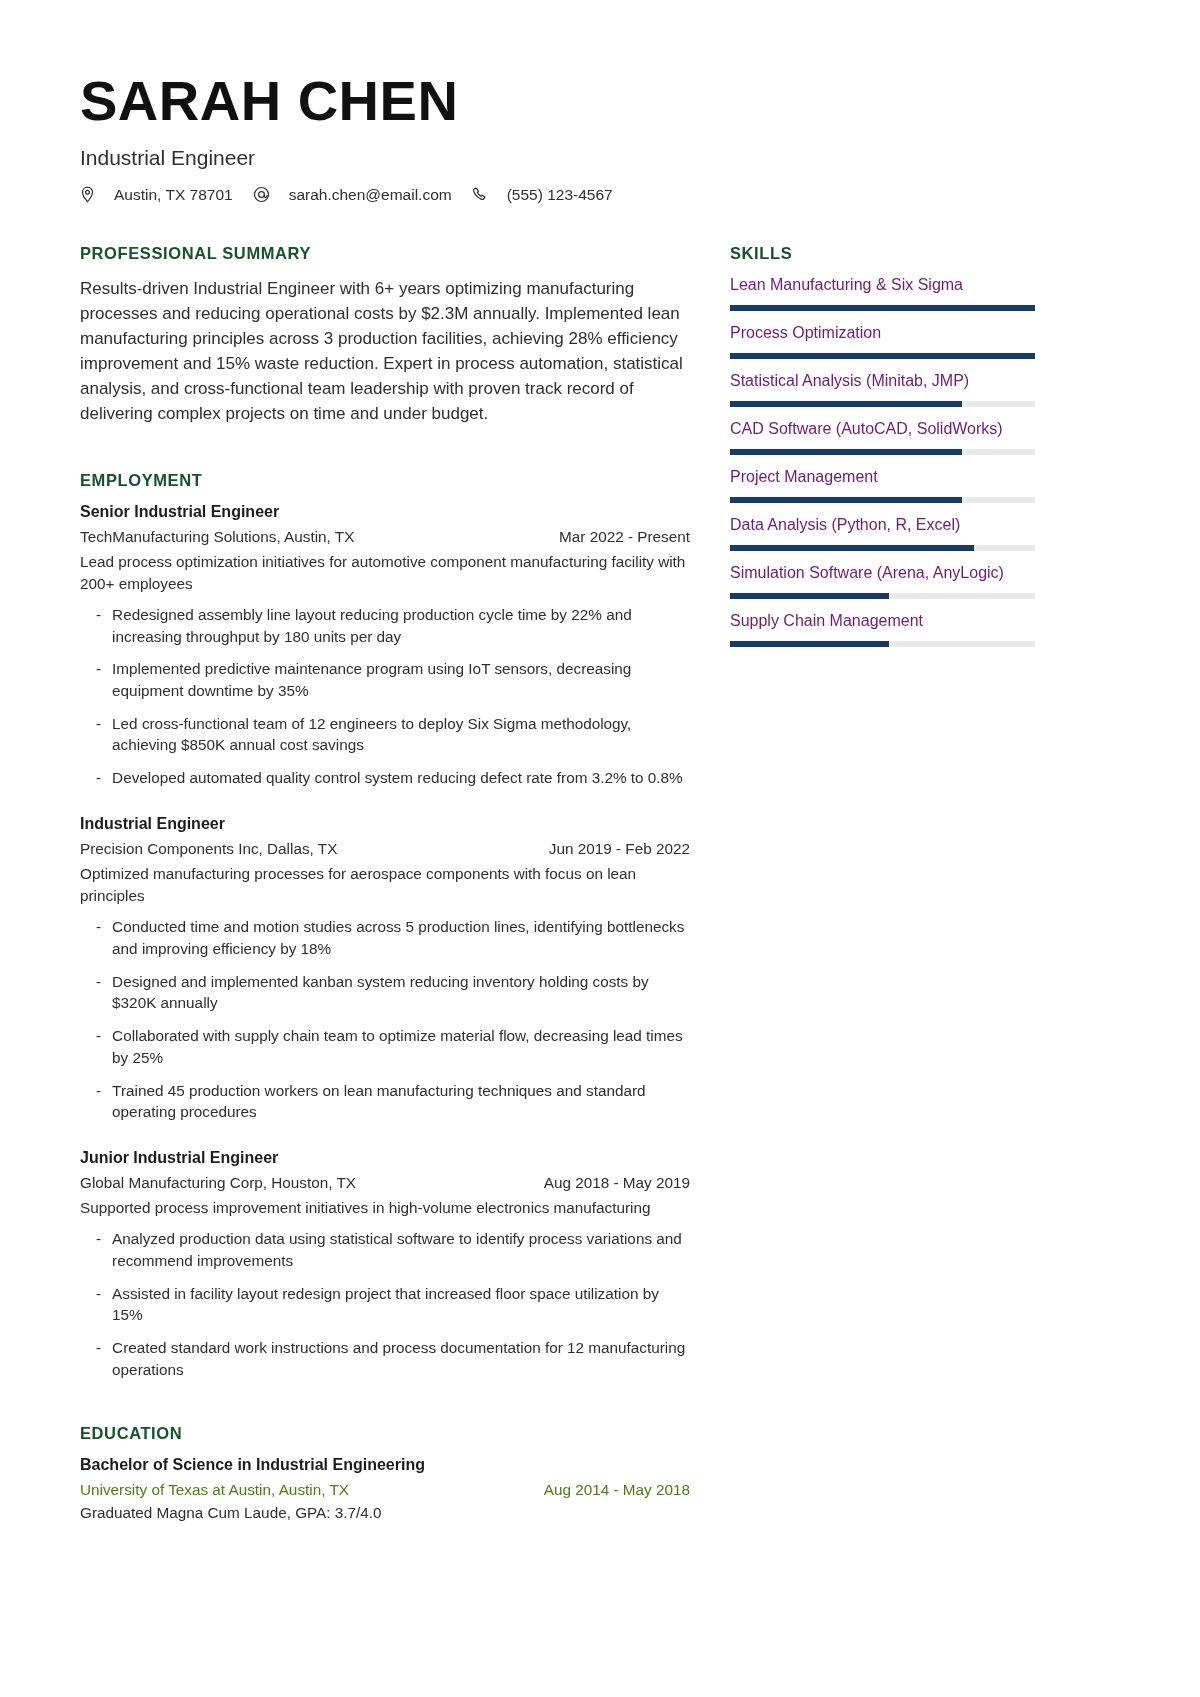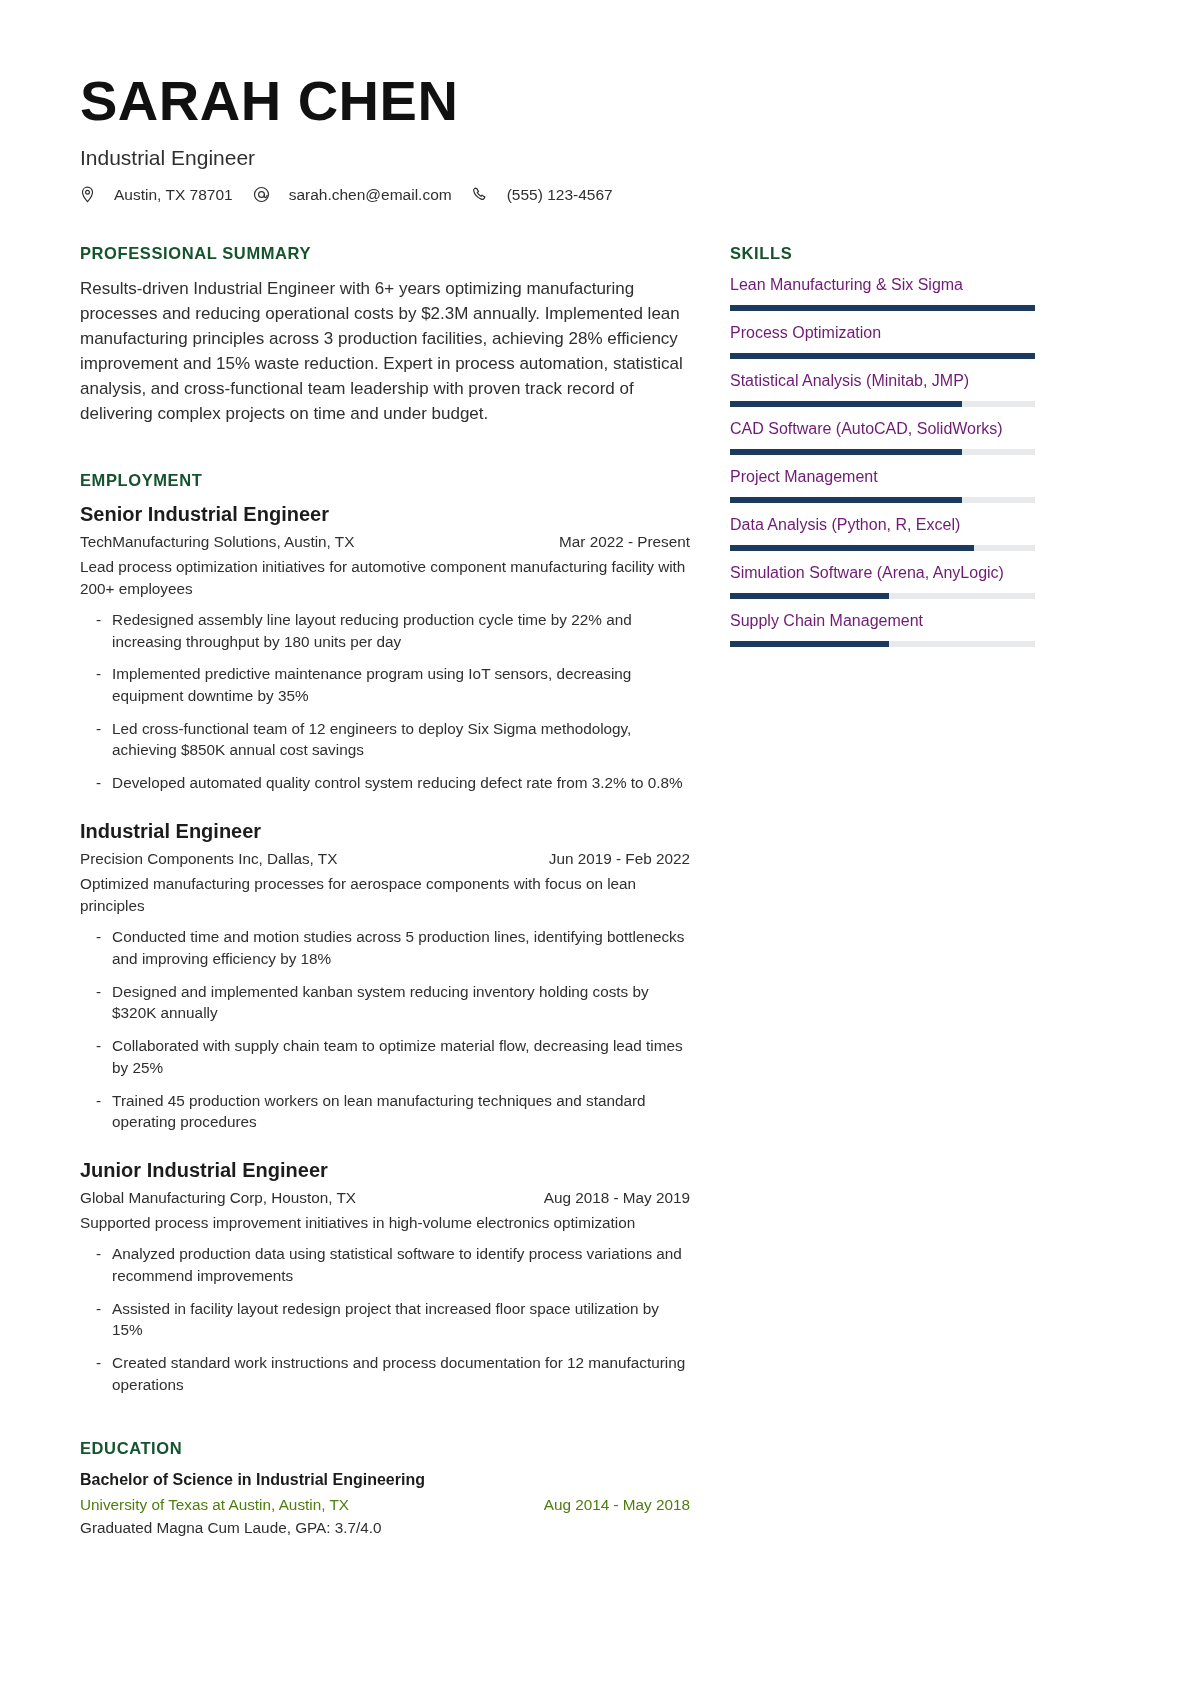--- a/index.html
+++ b/index.html
@@ -63,21 +63,21 @@
     line-height: 1.48;
     color: #2f2f2f;
   }
 
   .spacer-lg { height: 44px; }
 
   
   .job { margin-bottom: 26px; }
   .job:last-child { margin-bottom: 0; }
   .job-role {
-    font-size: 20px;
+    font-size: 16px;
     font-weight: 700;
     color: #1c1c1c;
     margin-bottom: 7px;
   }
   .job-meta {
     display: flex;
     justify-content: space-between;
     align-items: baseline;
     font-size: 15.3px;
     color: #2f2f2f;
@@ -251,21 +251,21 @@
        <span class="bullet-text">Trained 45 production workers on lean manufacturing techniques and standard operating procedures</span>
      </li>
               </ul>
             </div>
             <div class="job">
               <div class="job-role">Junior Industrial Engineer</div>
      <div class="job-meta">
        <span class="job-company">Global Manufacturing Corp, Houston, TX</span>
        <span class="job-dates">Aug 2018 - May 2019</span>
      </div>
-     <div class="job-desc">Supported process improvement initiatives in high-volume electronics optimization</div>
+     <div class="job-desc">Supported process improvement initiatives in high-volume electronics manufacturing</div>
      <ul class="bullets">
                 <li class="bullet">
        <span class="bullet-dash">-</span>
        <span class="bullet-text">Analyzed production data using statistical software to identify process variations and recommend improvements</span>
      </li>
                 <li class="bullet">
        <span class="bullet-dash">-</span>
        <span class="bullet-text">Assisted in facility layout redesign project that increased floor space utilization by 15%</span>
      </li>
                 <li class="bullet">

